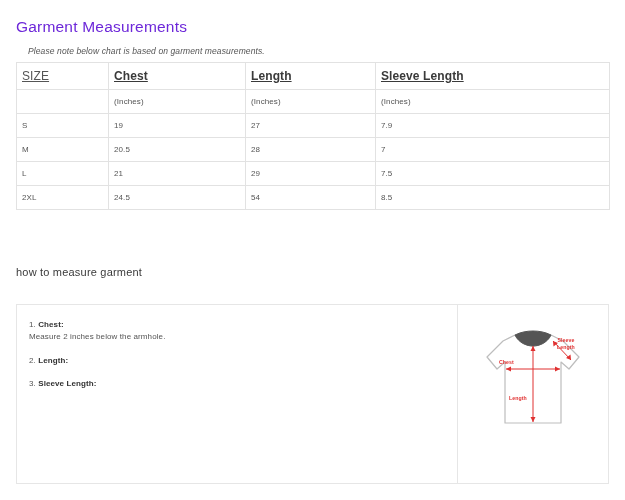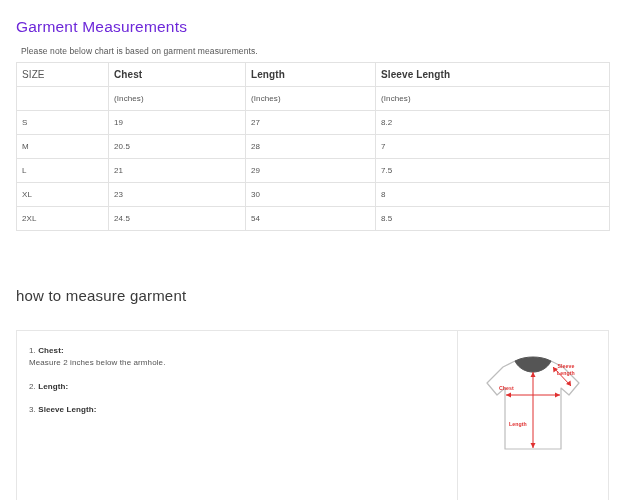--- a/index.html
+++ b/index.html
@@ -23,56 +23,58 @@
   .title {
     font-size: 15.5px;
     font-weight: normal;
     color: #6d28d9;
     letter-spacing: 0.2px;
     margin: 4px 0 10px 0;
   }
   .note {
     font-size: 8.5px;
     color: #555555;
-    margin: 0 0 6px 5px;
-    letter-spacing: 0.1px;
+    margin: 0 0 6px 12px;
+    letter-spacing: 0.1px;
+    font-style: italic;
   }
   table.size-chart {
     border-collapse: collapse;
     width: 593px;
     table-layout: fixed;
     font-size: 8px;
   }
   table.size-chart td {
     border: 1px solid #e2e2e2;
     padding: 6px 6px 6px 5px;
     vertical-align: middle;
     color: #555555;
     height: 11px;
     letter-spacing: 0.1px;
   }
   table.size-chart tr.head td {
     color: #3a3a3a;
     font-weight: bold;
-    font-size: 10px;
+    font-size: 12px;
+    text-decoration: underline;
   }
   table.size-chart tr.head td.plain {
     font-weight: normal;
     color: #555;
   }
   table.size-chart tr.unit td {
     color: #555555;
   }
   .col-size { width: 92px; }
   .col-chest { width: 137px; }
   .col-length { width: 130px; }
   .col-sleeve { width: 234px; }
 
   .subtitle {
-    font-size: 15px;
+    font-size: 11px;
     color: #3a3a3a;
     font-weight: normal;
     margin: 56px 0 0 0;
     letter-spacing: 0.2px;
   }
 
   .measure-box {
     margin-top: 26px;
     width: 593px;
     border: 1px solid #e6e6e6;
@@ -149,39 +151,33 @@
       <tr class="unit">
         <td></td>
         <td>(Inches)</td>
         <td>(Inches)</td>
         <td>(Inches)</td>
       </tr>
       <tr>
         <td>S</td>
         <td>19</td>
         <td>27</td>
-        <td>8.2</td>
+        <td>7.9</td>
       </tr>
       <tr>
         <td>M</td>
         <td>20.5</td>
         <td>28</td>
         <td>7</td>
       </tr>
       <tr>
         <td>L</td>
         <td>21</td>
         <td>29</td>
         <td>7.5</td>
-      </tr>
-      <tr>
-        <td>XL</td>
-        <td>23</td>
-        <td>30</td>
-        <td>8</td>
       </tr>
       <tr>
         <td>2XL</td>
         <td>24.5</td>
         <td>54</td>
         <td>8.5</td>
       </tr>
     </tbody>
   </table>
 

